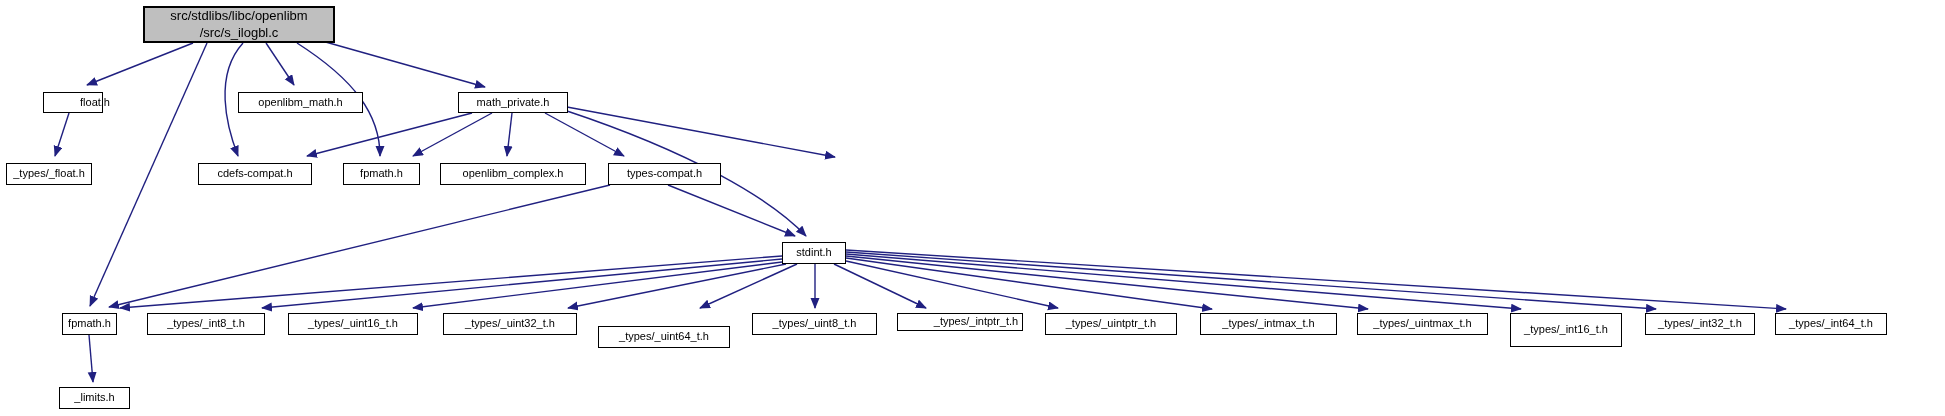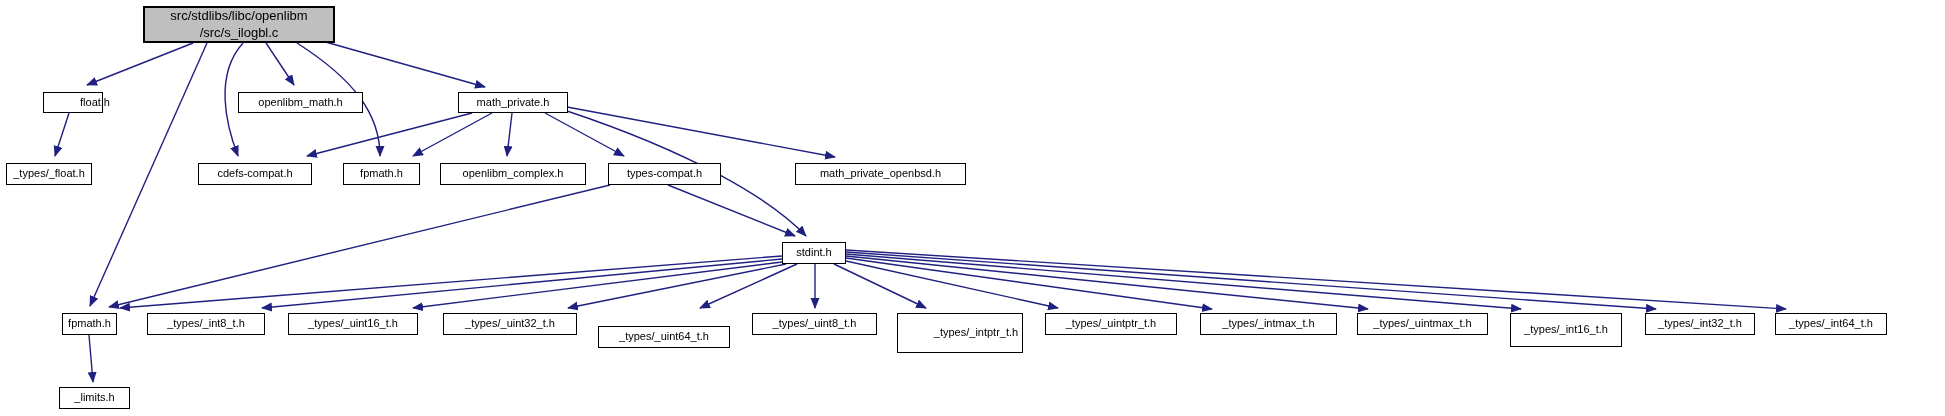--- a/index.html
+++ b/index.html
@@ -83,31 +83,30 @@
 
   <div class="node" style="left:43px;   top:92px;  width:60px;  height:21px;padding-left:44px;">float.h</div>
   <div class="node" style="left:238px;  top:92px;  width:125px; height:21px;">openlibm_math.h</div>
   <div class="node" style="left:458px;  top:92px;  width:110px; height:21px;">math_private.h</div>
 
   <div class="node" style="left:6px;    top:163px; width:86px;  height:22px;">_types/_float.h</div>
   <div class="node" style="left:198px;  top:163px; width:114px; height:22px;">cdefs-compat.h</div>
   <div class="node" style="left:343px;  top:163px; width:77px;  height:22px;">fpmath.h</div>
   <div class="node" style="left:440px;  top:163px; width:146px; height:22px;">openlibm_complex.h</div>
   <div class="node" style="left:608px;  top:163px; width:113px; height:22px;">types-compat.h</div>
-  <div class="node" style="left:795px;  top:163px; width:171px; height:22px;">math_private_openbsd.h</div>
 
   <div class="node" style="left:782px;  top:242px; width:64px;  height:22px;">stdint.h</div>
 
   <div class="node" style="left:62px;   top:313px; width:55px;  height:22px;">fpmath.h</div>
   <div class="node" style="left:147px;  top:313px; width:118px; height:22px;">_types/_int8_t.h</div>
   <div class="node" style="left:288px;  top:313px; width:130px; height:22px;">_types/_uint16_t.h</div>
   <div class="node" style="left:443px;  top:313px; width:134px; height:22px;">_types/_uint32_t.h</div>
   <div class="node" style="left:598px;  top:326px; width:132px; height:22px;">_types/_uint64_t.h</div>
   <div class="node" style="left:752px;  top:313px; width:125px; height:22px;">_types/_uint8_t.h</div>
-  <div class="node" style="left:897px;  top:313px; width:126px; height:40px;padding-left:32px;">_types/_intptr_t.h</div>
+  <div class="node" style="left:897px;  top:313px; width:126px; height:18px;padding-left:32px;">_types/_intptr_t.h</div>
   <div class="node" style="left:1045px; top:313px; width:132px; height:22px;">_types/_uintptr_t.h</div>
   <div class="node" style="left:1200px; top:313px; width:137px; height:22px;">_types/_intmax_t.h</div>
   <div class="node" style="left:1357px; top:313px; width:131px; height:22px;">_types/_uintmax_t.h</div>
   <div class="node" style="left:1510px; top:313px; width:112px; height:34px;">_types/_int16_t.h</div>
   <div class="node" style="left:1645px; top:313px; width:110px; height:22px;">_types/_int32_t.h</div>
   <div class="node" style="left:1775px; top:313px; width:112px; height:22px;">_types/_int64_t.h</div>
 
   <div class="node" style="left:59px;   top:387px; width:71px;  height:22px;">_limits.h</div>
 
 </div>

